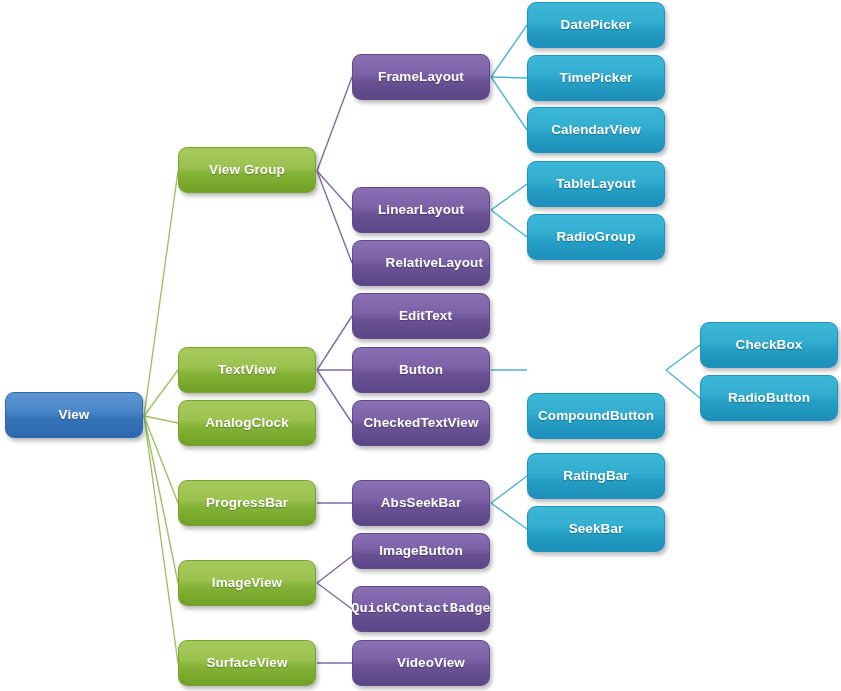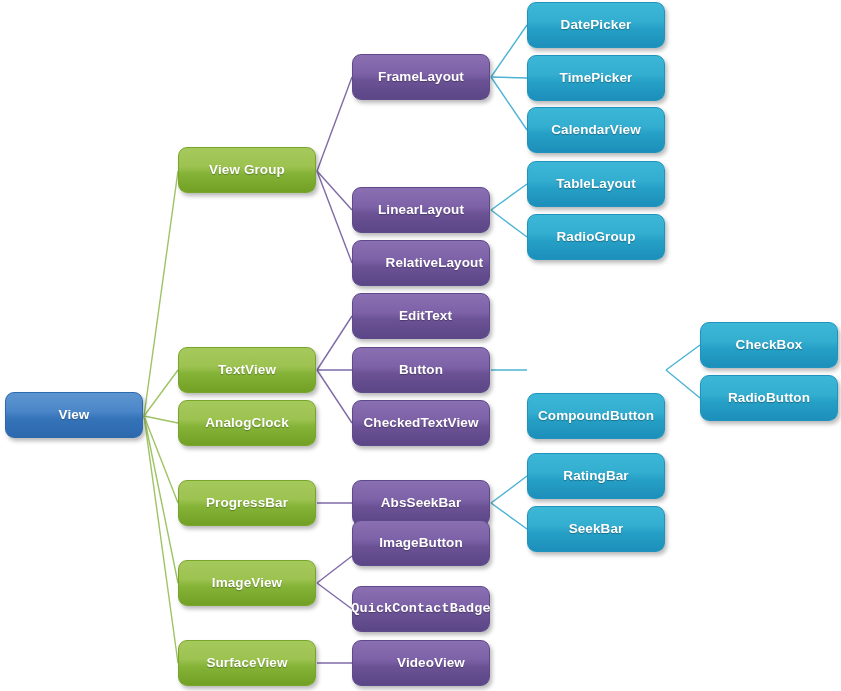--- a/index.html
+++ b/index.html
@@ -135,21 +135,21 @@
       </div>
       <div class="node n-purple" style="left: 352px; top: 347px; width: 138px; height: 46px; justify-content: center;">
         <span class="label">Button</span>
       </div>
       <div class="node n-purple" style="left: 352px; top: 400px; width: 138px; height: 46px;">
         <span class="label">CheckedTextView</span>
       </div>
       <div class="node n-purple" style="left: 352px; top: 480px; width: 138px; height: 46px;">
         <span class="label">AbsSeekBar</span>
       </div>
-      <div class="node n-purple" style="left: 352px; top: 520px; width: 138px; height: 46px;">
+      <div class="node n-purple" style="left: 352px; top: 533px; width: 138px; height: 36px;">
         <span class="label">ImageButton</span>
       </div>
       <div class="node n-purple" style="left: 352px; top: 586px; width: 138px; height: 46px; font-family: Liberation Mono, monospace;">
         <span class="label">QuickContactBadge</span>
       </div>
       <div class="node n-purple" style="left: 352px; top: 640px; width: 138px; height: 46px; padding-left: 20px;">
         <span class="label">VideoView</span>
       </div>
       <div class="node n-cyan" style="left: 527px; top: 2px; width: 138px; height: 46px;">
         <span class="label">DatePicker</span>

